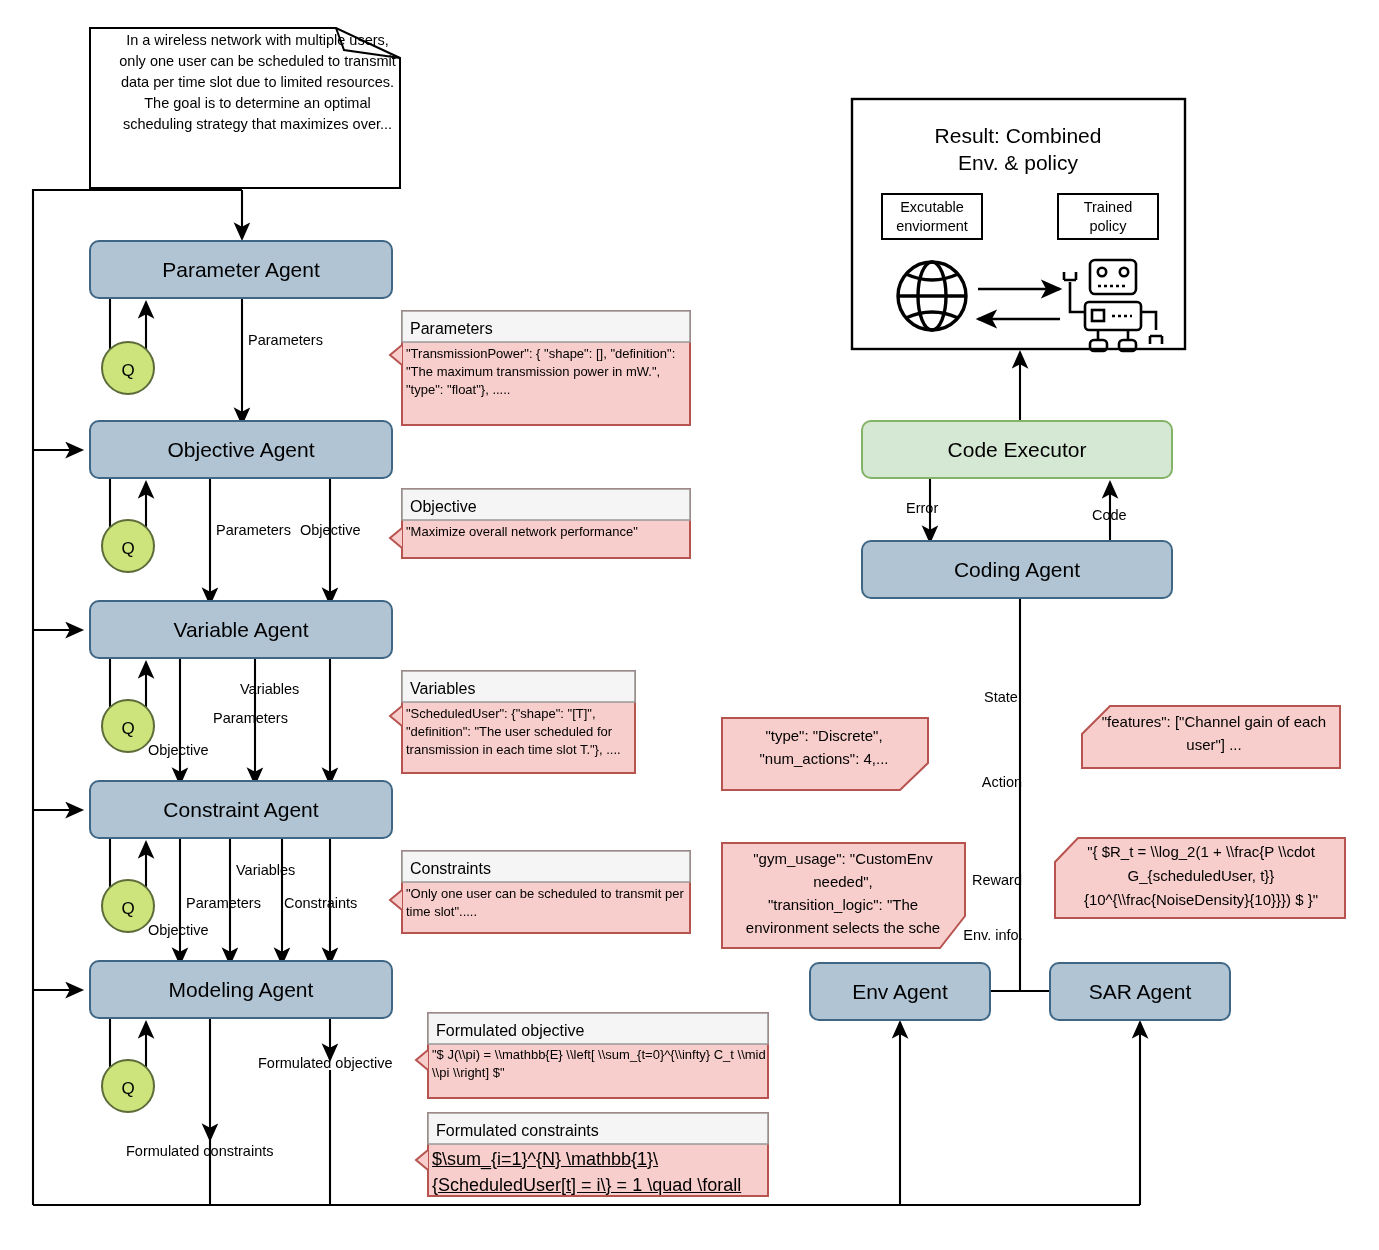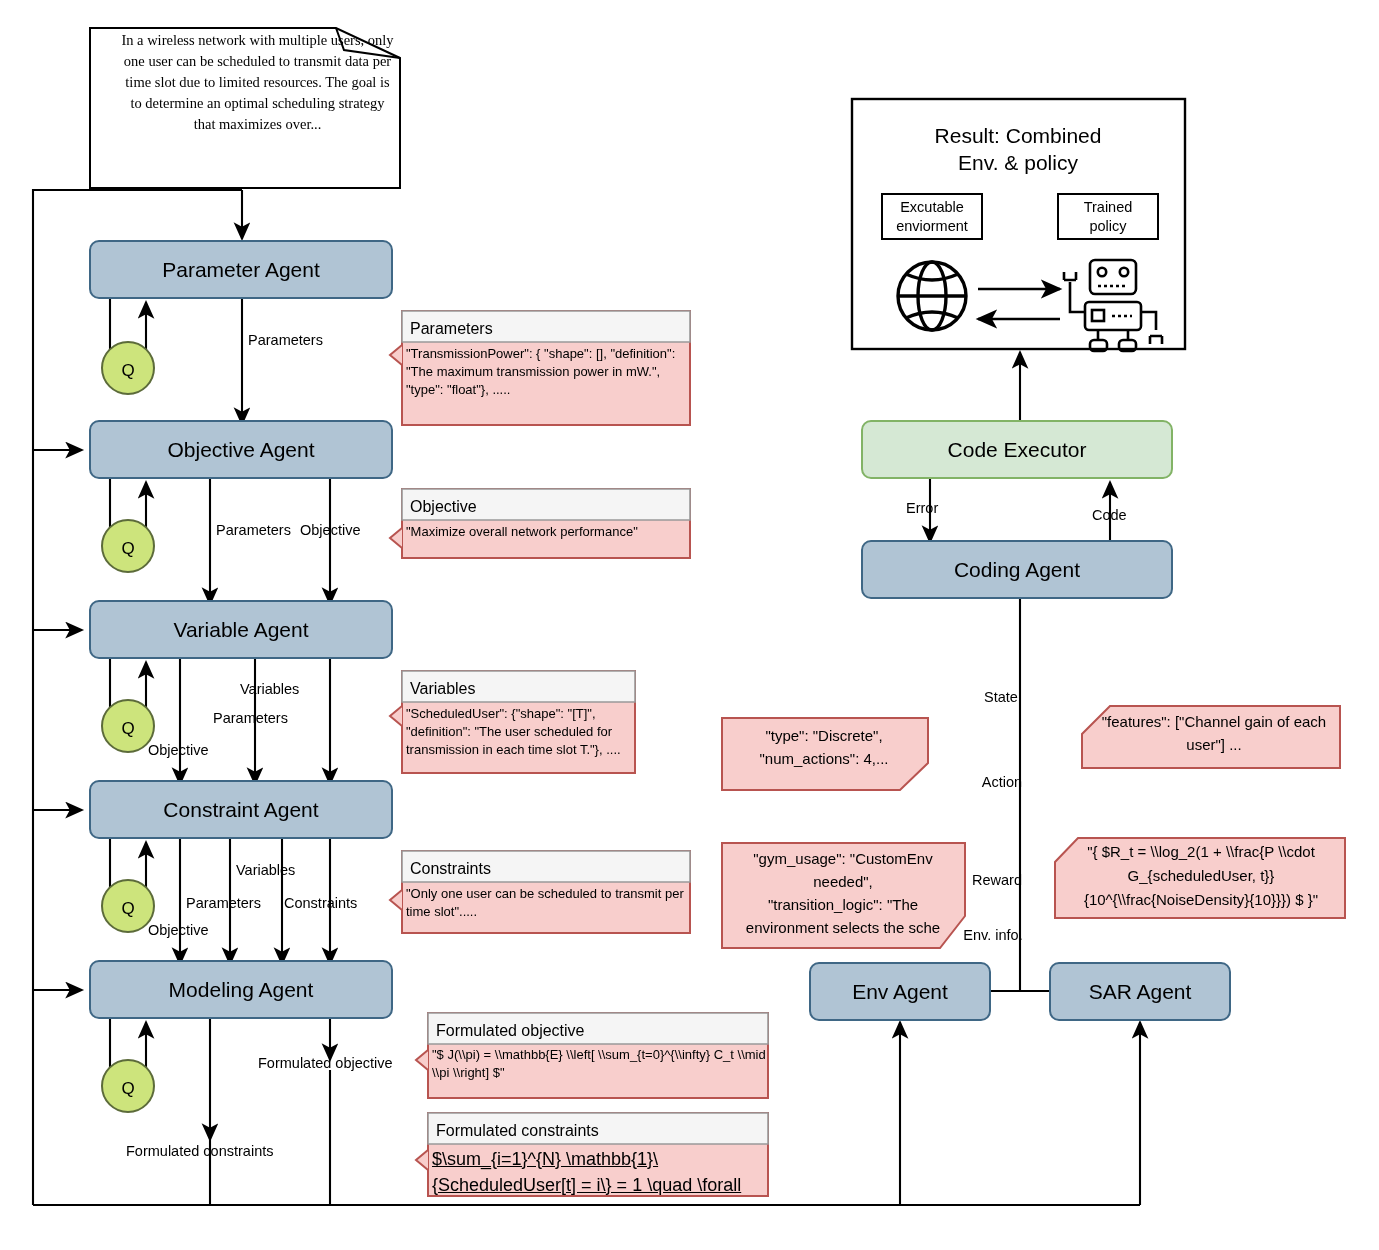--- a/index.html
+++ b/index.html
@@ -72,21 +72,21 @@
       <path d="M960,991 L1080,991"></path>
     </g>
   </svg>
 
   <svg class="layer" viewBox="0 0 1379 1250">
 
     <g>
       <path d="M90,28 L336,28 L400,58 L400,188 L90,188 Z" fill="#ffffff" stroke="#000" stroke-width="2"></path>
       <path d="M336,28 L344,50 L400,58" fill="none" stroke="#000" stroke-width="2"></path>
       <foreignObject x="94" y="30" width="302" height="156">
-        <div xmlns="http://www.w3.org/1999/xhtml" style="font-family:Liberation Serif, serif;font-size:14.5px;line-height:21px;color:#000;text-align:center;margin-left:25px;">In a wireless network with multiple users, only one user can be scheduled to transmit data per time slot due to limited resources. The goal is to determine an optimal scheduling strategy that maximizes over...</div>
+        <div xmlns="http://www.w3.org/1999/xhtml" style="font-family:Liberation Sans, sans-serif;font-size:14.5px;line-height:21px;color:#000;text-align:center;margin-left:25px;">In a wireless network with multiple users, only one user can be scheduled to transmit data per time slot due to limited resources. The goal is to determine an optimal scheduling strategy that maximizes over...</div>
       </foreignObject>
     </g>
 
     <g>
       <rect x="90" y="241" width="302" height="57" rx="9" ry="9" fill="#b0c4d4" stroke="#3f6785" stroke-width="2"></rect>
       <text x="241" y="277" text-anchor="middle" font-size="21" fill="#000" class="nodeText">Parameter Agent</text>
     </g>
     <g>
       <rect x="90" y="421" width="302" height="57" rx="9" ry="9" fill="#b0c4d4" stroke="#3f6785" stroke-width="2"></rect>
       <text x="241" y="457" text-anchor="middle" font-size="21" fill="#000" class="nodeText">Objective Agent</text>

